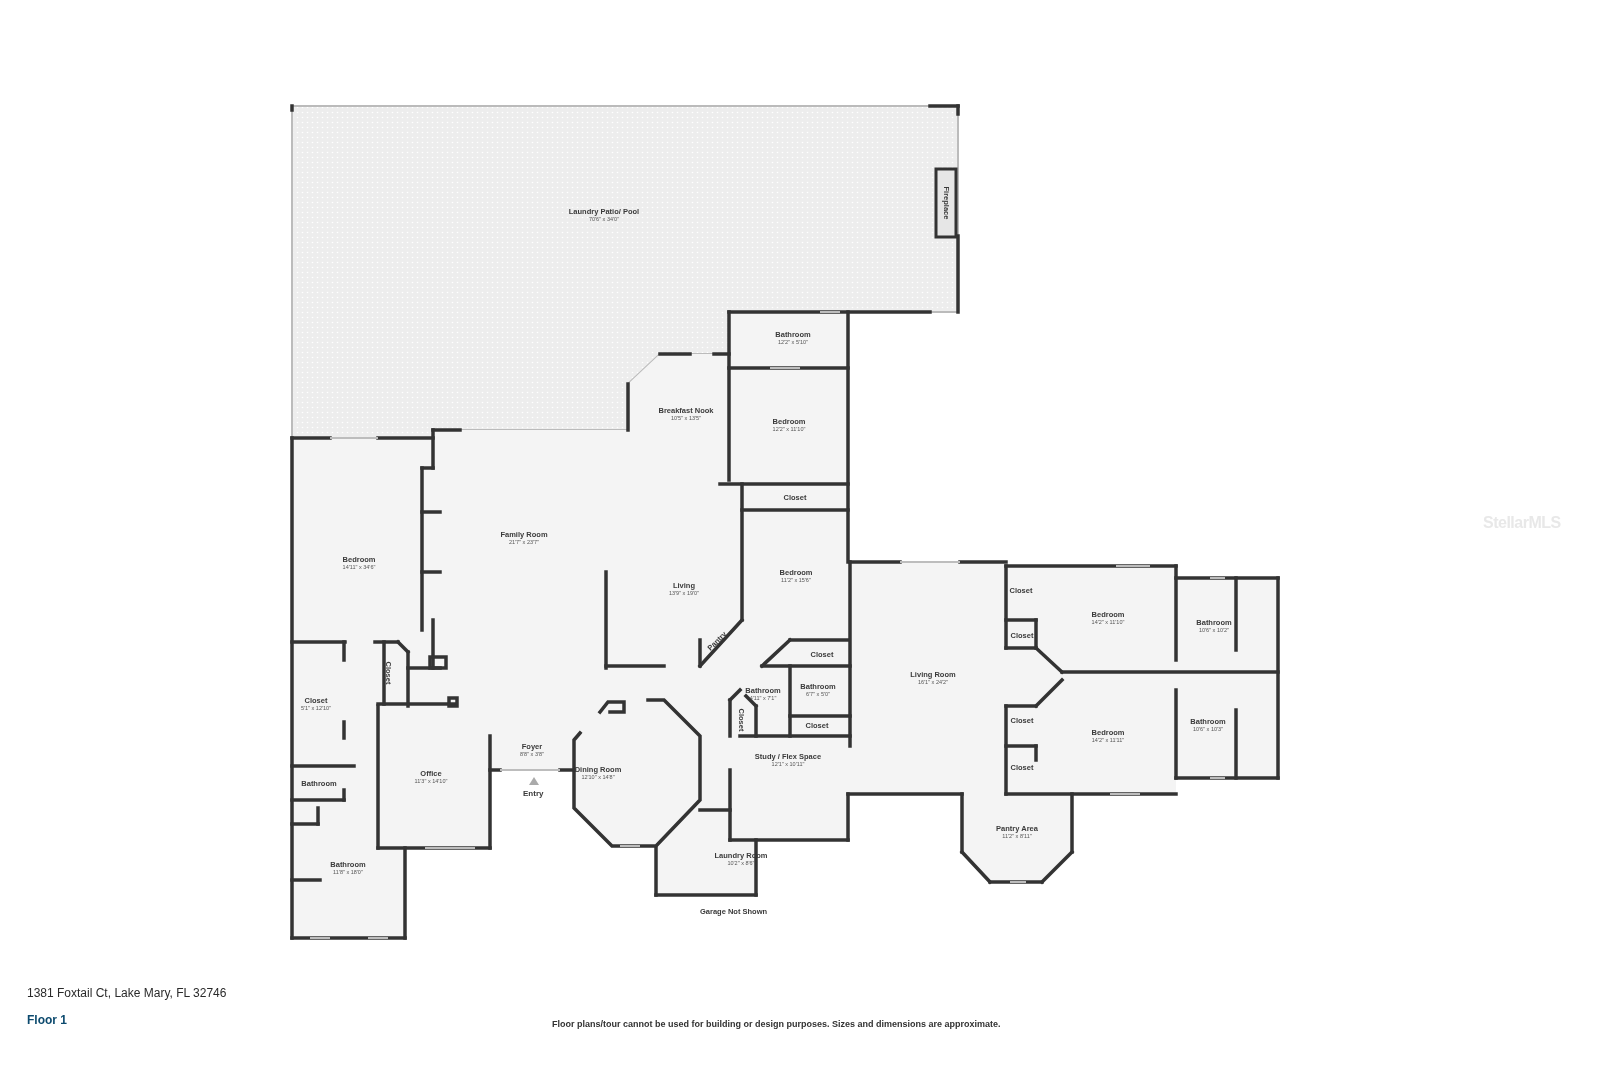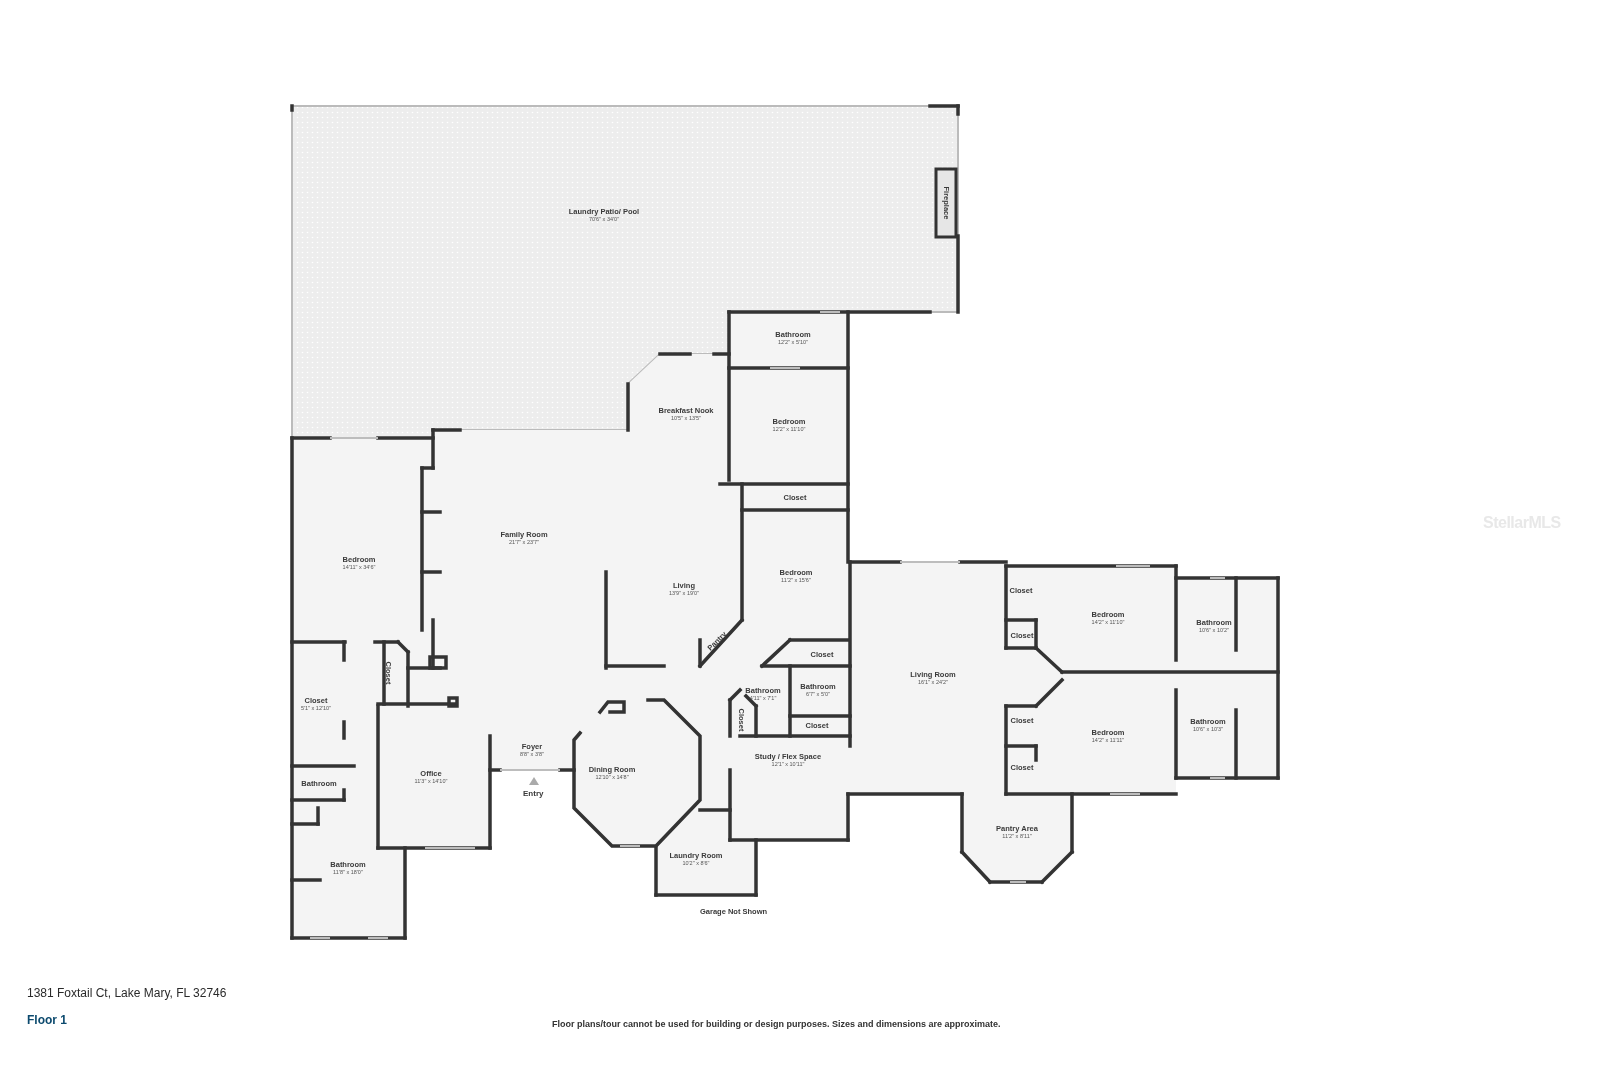--- a/index.html
+++ b/index.html
@@ -272,33 +272,33 @@
     <span class="nm">Bathroom</span>
   </div>
 <div class="room-label" style="left:431px;top:777px">
     <span class="nm">Office</span>
     <span class="dm">11'3" x 14'10"</span>
   </div>
 <div class="room-label" style="left:532px;top:750px">
     <span class="nm">Foyer</span>
     <span class="dm">8'8" x 3'8"</span>
   </div>
-<div class="room-label" style="left:612px;top:773px">
+<div class="room-label" style="left:598px;top:773px">
     <span class="nm">Dining Room</span>
     <span class="dm">12'10" x 14'8"</span>
   </div>
 <div class="room-label" style="left:788px;top:760px">
     <span class="nm">Study / Flex Space</span>
     <span class="dm">12'1" x 10'11"</span>
   </div>
 <div class="room-label" style="left:1017px;top:832px">
     <span class="nm">Pantry Area</span>
     <span class="dm">11'2" x 8'11"</span>
   </div>
-<div class="room-label" style="left:696px;top:859px">
+<div class="room-label" style="left:741px;top:859px">
     <span class="nm">Laundry Room</span>
     <span class="dm">10'2" x 8'6"</span>
   </div>
 <div class="room-label" style="left:348px;top:868px">
     <span class="nm">Bathroom</span>
     <span class="dm">11'8" x 18'0"</span>
   </div>
 
 <div class="entry-label">Entry</div>
 <div class="garage-note">Garage Not Shown</div>

